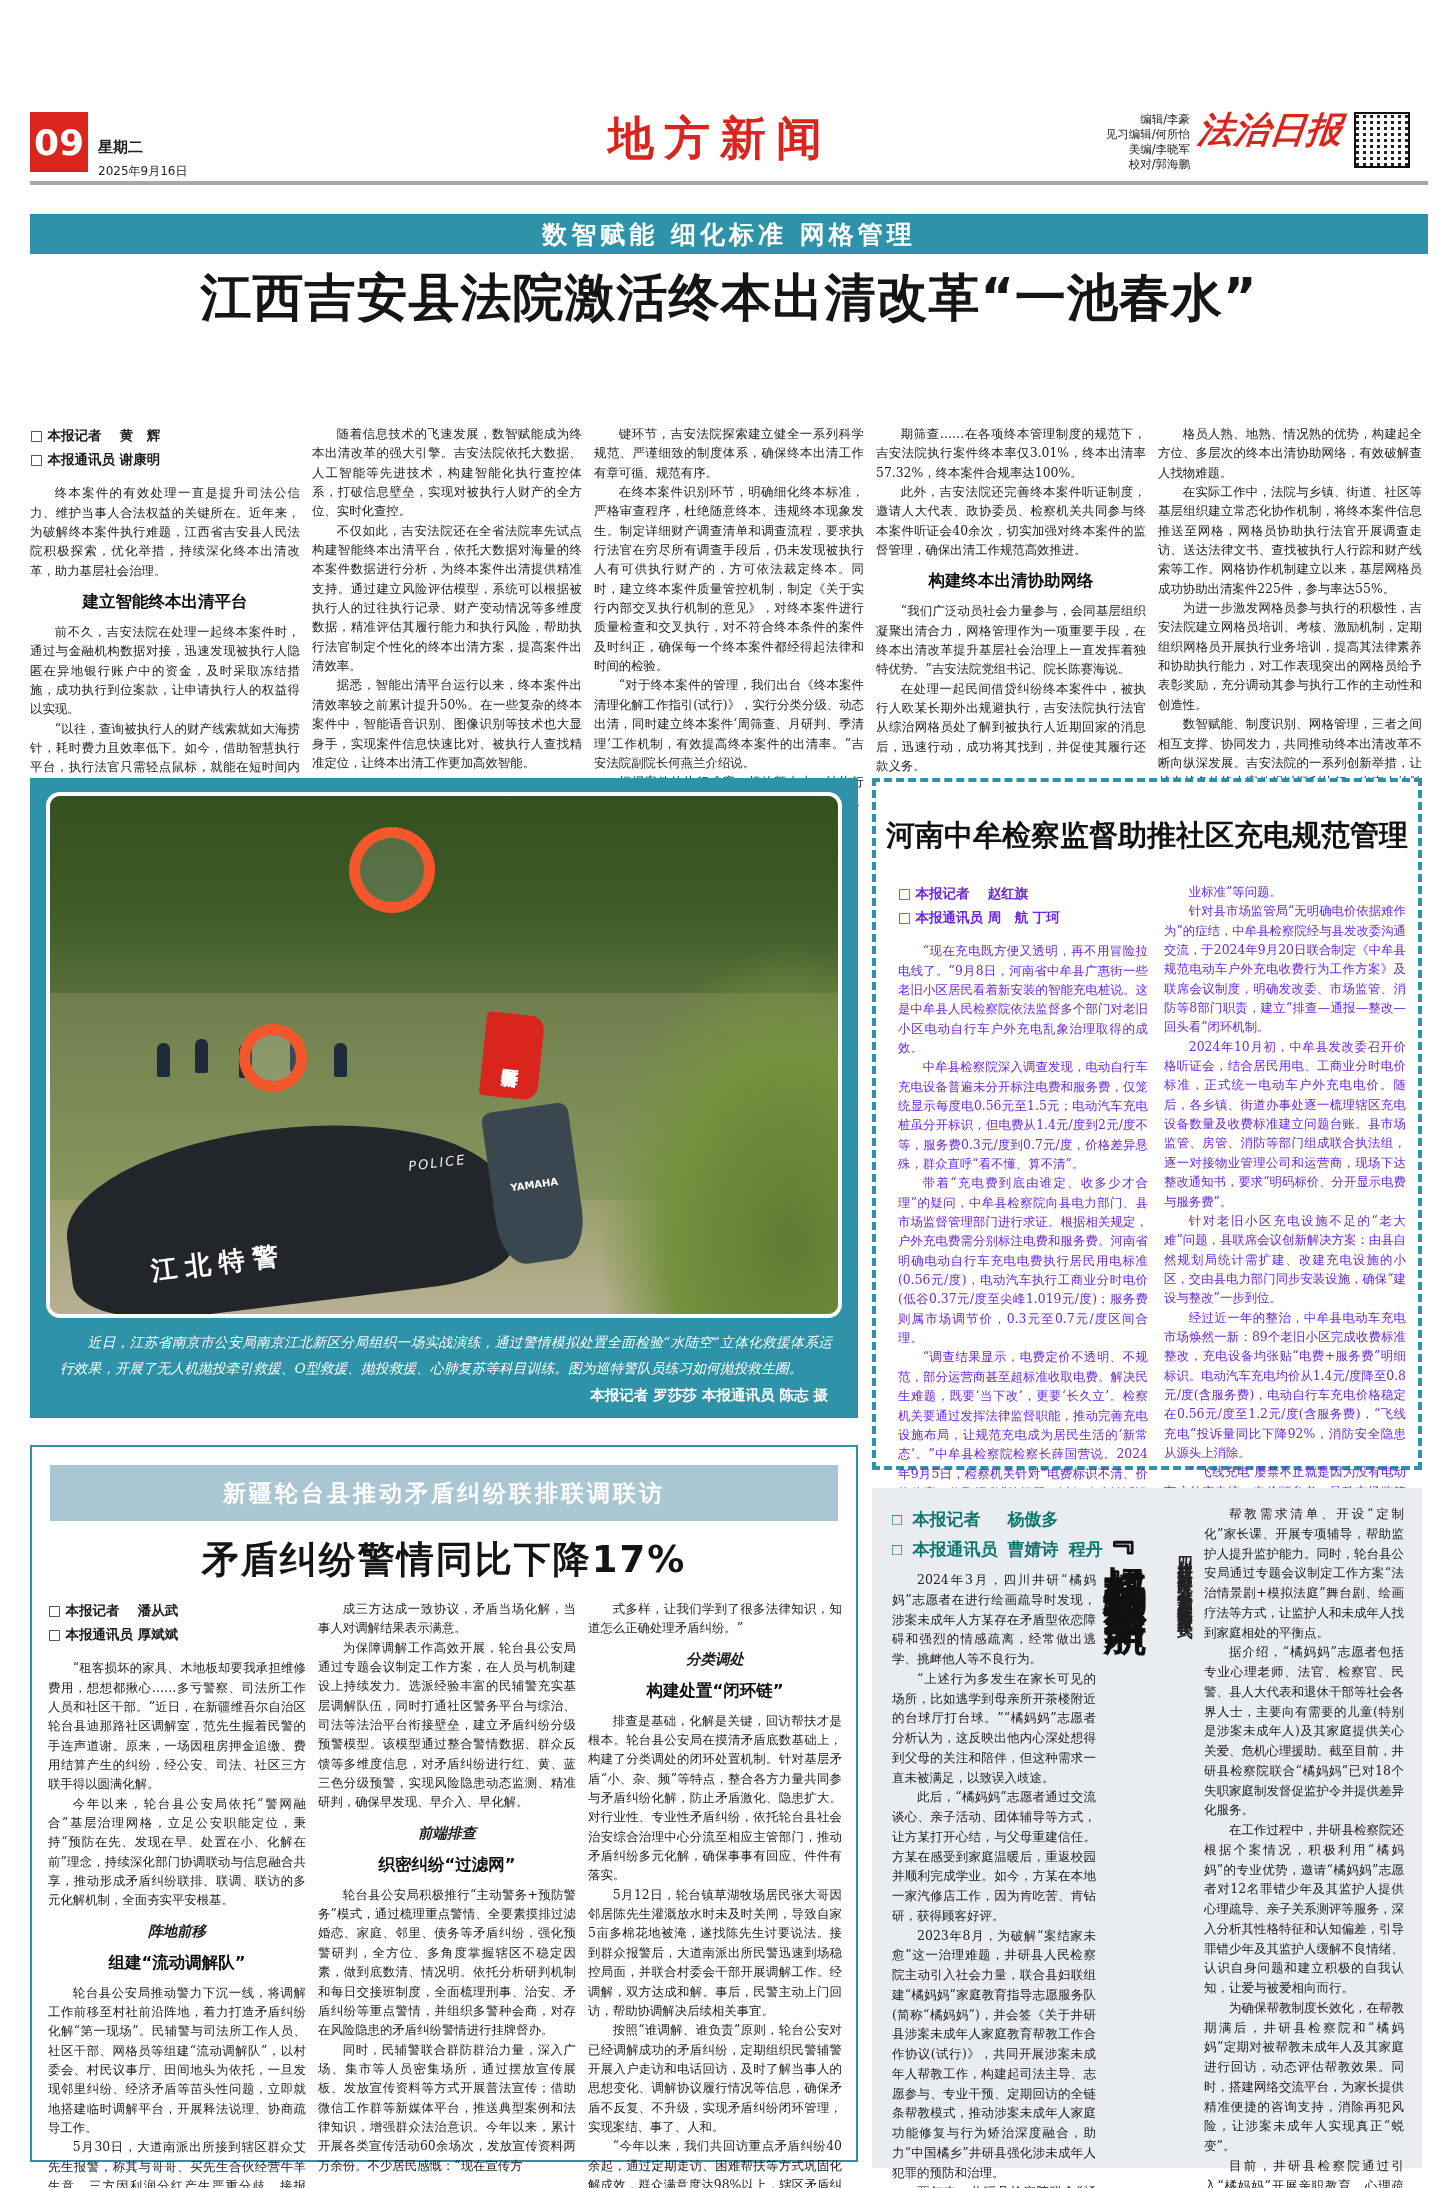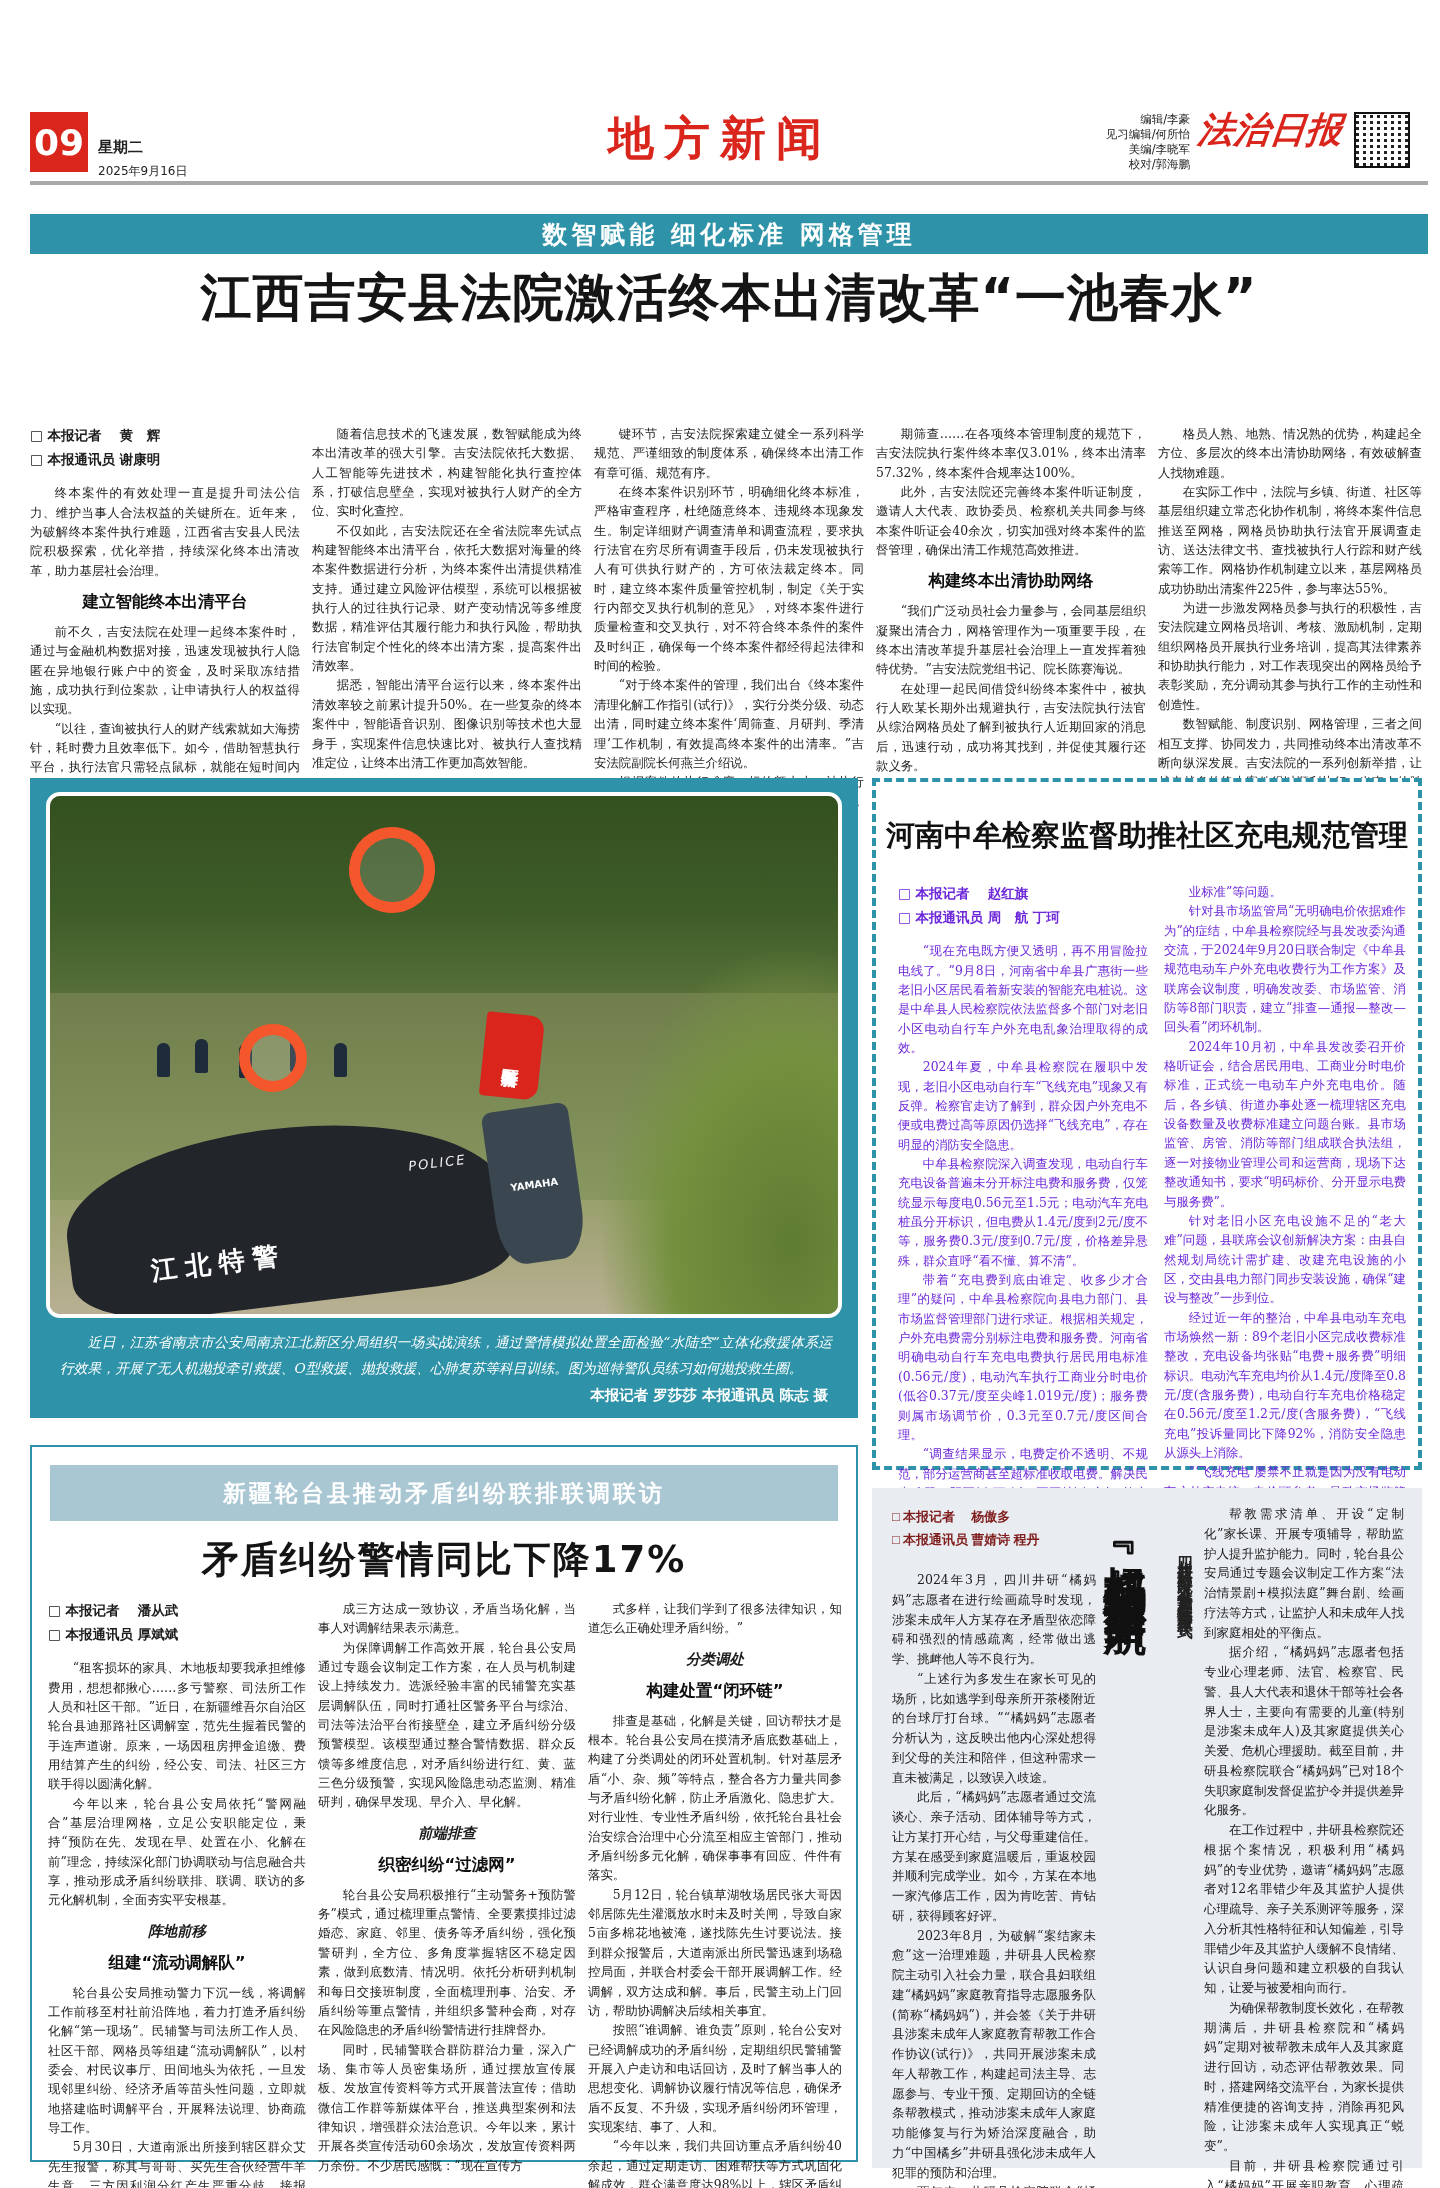--- a/index.html
+++ b/index.html
@@ -85,22 +85,22 @@
              display:flex;align-items:center;justify-content:center;}
   .lt-headline{position:absolute;left:0;right:0;top:88px;text-align:center;color:#141414;
                font-size:37px;font-weight:bold;letter-spacing:2px;}
   .lt-col{position:absolute;top:152px;height:540px;text-align:justify;color:#1c1c1c;
           font-family:"DejaVu Serif",serif;}
   .lt-col.c1{left:16px;width:258px;}
   .lt-col.c2{left:286px;width:258px;}
   .lt-col.c3{left:556px;width:254px;}
   
   .jj-panel{position:absolute;left:872px;top:1488px;width:550px;height:680px;background:#e9edf1;}
-  .jj-byline{position:absolute;left:20px;top:18px;font-family:Liberation Serif, serif;
-             font-weight:bold;font-size:13px;line-height:1.75;color:#7f1d1d;}
+  .jj-byline{position:absolute;left:20px;top:18px;font-family:Liberation Mono, monospace;
+             font-weight:bold;font-size:17px;line-height:1.75;color:#0f766e;}
   .jj-left{position:absolute;left:20px;top:82px;width:204px;text-align:justify;
            font-family:"DejaVu Serif",serif;color:#1c1c1c;}
   .jj-title{position:absolute;left:232px;top:40px;height:620px;writing-mode:vertical-rl;
             color:#111;font-size:43px;font-weight:bold;letter-spacing:4px;line-height:1.0;}
   .jj-kicker{position:absolute;left:302px;top:56px;height:600px;writing-mode:vertical-rl;
              color:#222;font-size:15.5px;font-weight:bold;letter-spacing:3px;}
   .jj-right{position:absolute;left:332px;top:16px;width:200px;text-align:justify;
             font-family:"DejaVu Serif",serif;color:#1c1c1c;}
   .jj-left .blk.p,.jj-right .blk.p{font-size:12.5px;line-height:1.58;}
 </style>
@@ -189,21 +189,20 @@
     <div class="photo-caption">近日，江苏省南京市公安局南京江北新区分局组织一场实战演练，通过警情模拟处置全面检验“水陆空”立体化救援体系运行效果，开展了无人机抛投牵引救援、O型救援、抛投救援、心肺复苏等科目训练。图为巡特警队员练习如何抛投救生圈。</div>
     <div class="photo-credit">本报记者 罗莎莎 本报通讯员 陈志 摄</div>
   </div>
 
   <div class="zm-box">
     <div class="zm-title">河南中牟检察监督助推社区充电规范管理</div>
     <div class="zm-col c1">
         <div class="blk byline" style="white-space: pre-line;">□ 本报记者　 赵红旗
 □ 本报通讯员 周　航 丁珂</div>
         <div class="blk p" style="white-space: normal;">“现在充电既方便又透明，再不用冒险拉电线了。”9月8日，河南省中牟县广惠街一些老旧小区居民看着新安装的智能充电桩说。这是中牟县人民检察院依法监督多个部门对老旧小区电动自行车户外充电乱象治理取得的成效。</div>
-        <div class="blk p" style="white-space: normal;">2024年夏，中牟县检察院在履职中发现，老旧小区电动自行车“飞线充电”现象又有反弹。检察官走访了解到，群众因户外充电不便或电费过高等原因仍选择“飞线充电”，存在明显的消防安全隐患。</div>
         <div class="blk p" style="white-space: normal;">中牟县检察院深入调查发现，电动自行车充电设备普遍未分开标注电费和服务费，仅笼统显示每度电0.56元至1.5元；电动汽车充电桩虽分开标识，但电费从1.4元/度到2元/度不等，服务费0.3元/度到0.7元/度，价格差异悬殊，群众直呼“看不懂、算不清”。</div>
         <div class="blk p" style="white-space: normal;">带着“充电费到底由谁定、收多少才合理”的疑问，中牟县检察院向县电力部门、县市场监督管理部门进行求证。根据相关规定，户外充电费需分别标注电费和服务费。河南省明确电动自行车充电电费执行居民用电标准(0.56元/度)，电动汽车执行工商业分时电价(低谷0.37元/度至尖峰1.019元/度)；服务费则属市场调节价，0.3元至0.7元/度区间合理。</div>
         <div class="blk p" style="white-space: normal;">“调查结果显示，电费定价不透明、不规范，部分运营商甚至超标准收取电费。解决民生难题，既要‘当下改’，更要‘长久立’。检察机关要通过发挥法律监督职能，推动完善充电设施布局，让规范充电成为居民生活的‘新常态’。”中牟县检察院检察长薛国营说。2024年9月5日，检察机关针对“电费标识不清、价格偏高、收取混乱”等问题，以行政公益诉讼案立案后，形成《督促整治电动车充电站价格乱象调查终结报告》，梳理出“未分开标注电费与服务费”“电动汽车电费超工商</div>
       </div>
     <div class="zm-col c2">
         <div class="blk p" style="white-space: normal;">业标准”等问题。</div>
         <div class="blk p" style="white-space: normal;">针对县市场监管局“无明确电价依据难作为”的症结，中牟县检察院经与县发改委沟通交流，于2024年9月20日联合制定《中牟县规范电动车户外充电收费行为工作方案》及联席会议制度，明确发改委、市场监管、消防等8部门职责，建立“排查—通报—整改—回头看”闭环机制。</div>
         <div class="blk p" style="white-space: normal;">2024年10月初，中牟县发改委召开价格听证会，结合居民用电、工商业分时电价标准，正式统一电动车户外充电电价。随后，各乡镇、街道办事处逐一梳理辖区充电设备数量及收费标准建立问题台账。县市场监管、房管、消防等部门组成联合执法组，逐一对接物业管理公司和运营商，现场下达整改通知书，要求“明码标价、分开显示电费与服务费”。</div>
         <div class="blk p" style="white-space: normal;">针对老旧小区充电设施不足的“老大难”问题，县联席会议创新解决方案：由县自然规划局统计需扩建、改建充电设施的小区，交由县电力部门同步安装设施，确保“建设与整改”一步到位。</div>
         <div class="blk p" style="white-space: normal;">经过近一年的整治，中牟县电动车充电市场焕然一新：89个老旧小区完成收费标准整改，充电设备均张贴“电费+服务费”明细标识。电动汽车充电均价从1.4元/度降至0.8元/度(含服务费)，电动自行车充电价格稳定在0.56元/度至1.2元/度(含服务费)，“飞线充电”投诉量同比下降92%，消防安全隐患从源头上消除。</div>

